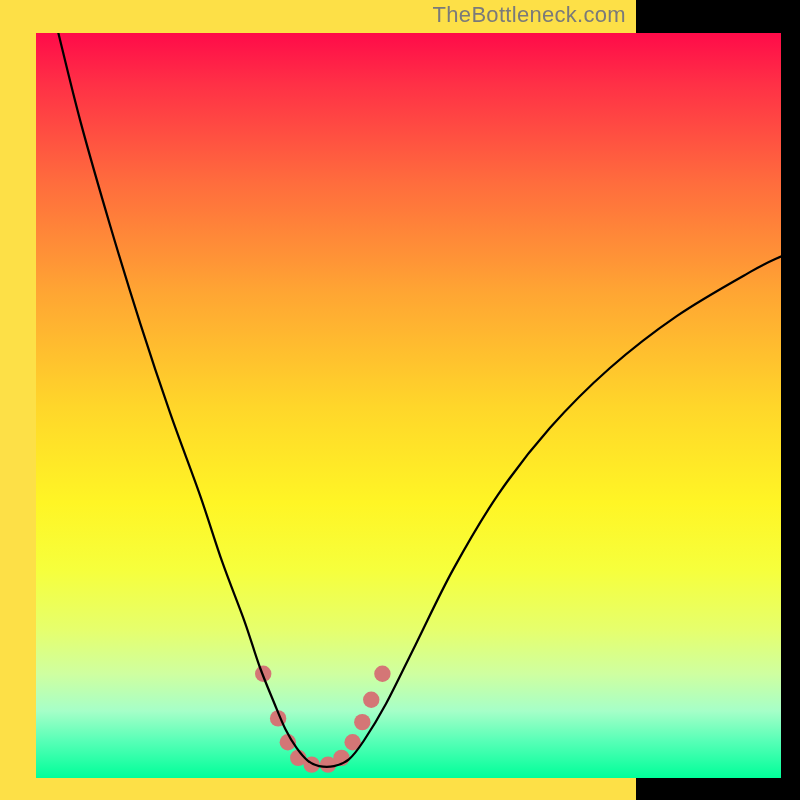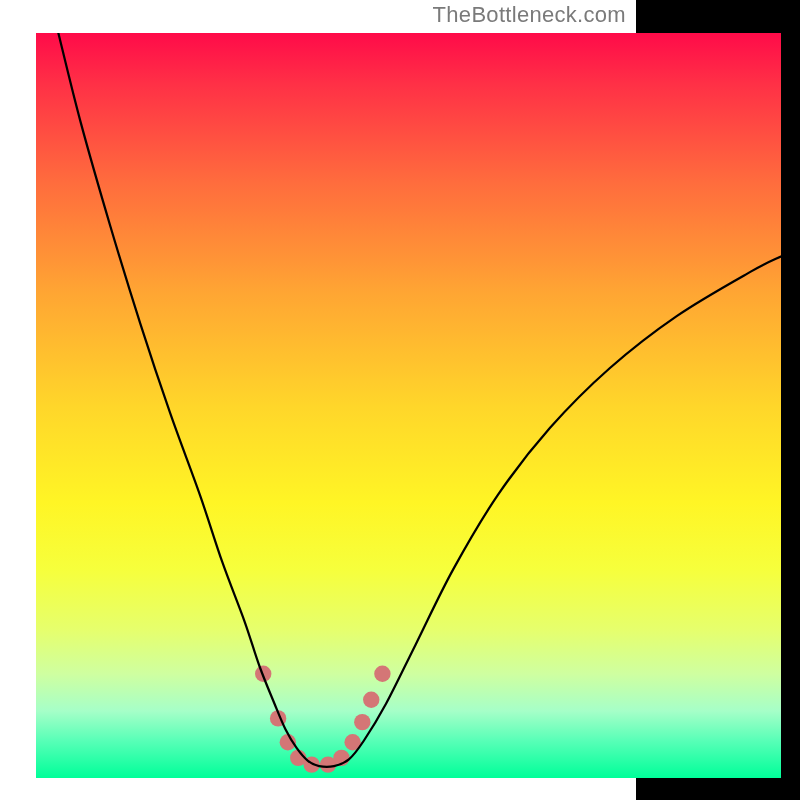--- a/index.html
+++ b/index.html
@@ -10,21 +10,21 @@
     background: #000000;
     overflow: hidden;
     font-family: Arial, Helvetica, sans-serif;
   }
   .frame {
     position: absolute;
     left: 0;
     top: 0;
     width: 636px;
     height: 800px;
-    background: #ffffff;
+    background: #fde047;
   }
   .plot-area {
     position: absolute;
     background: linear-gradient(
       to bottom,
       #ff0b49 0%,
       #ff3146 7%,
       #ff6c3d 20%,
       #ffa633 35%,
       #ffd62a 50%,

